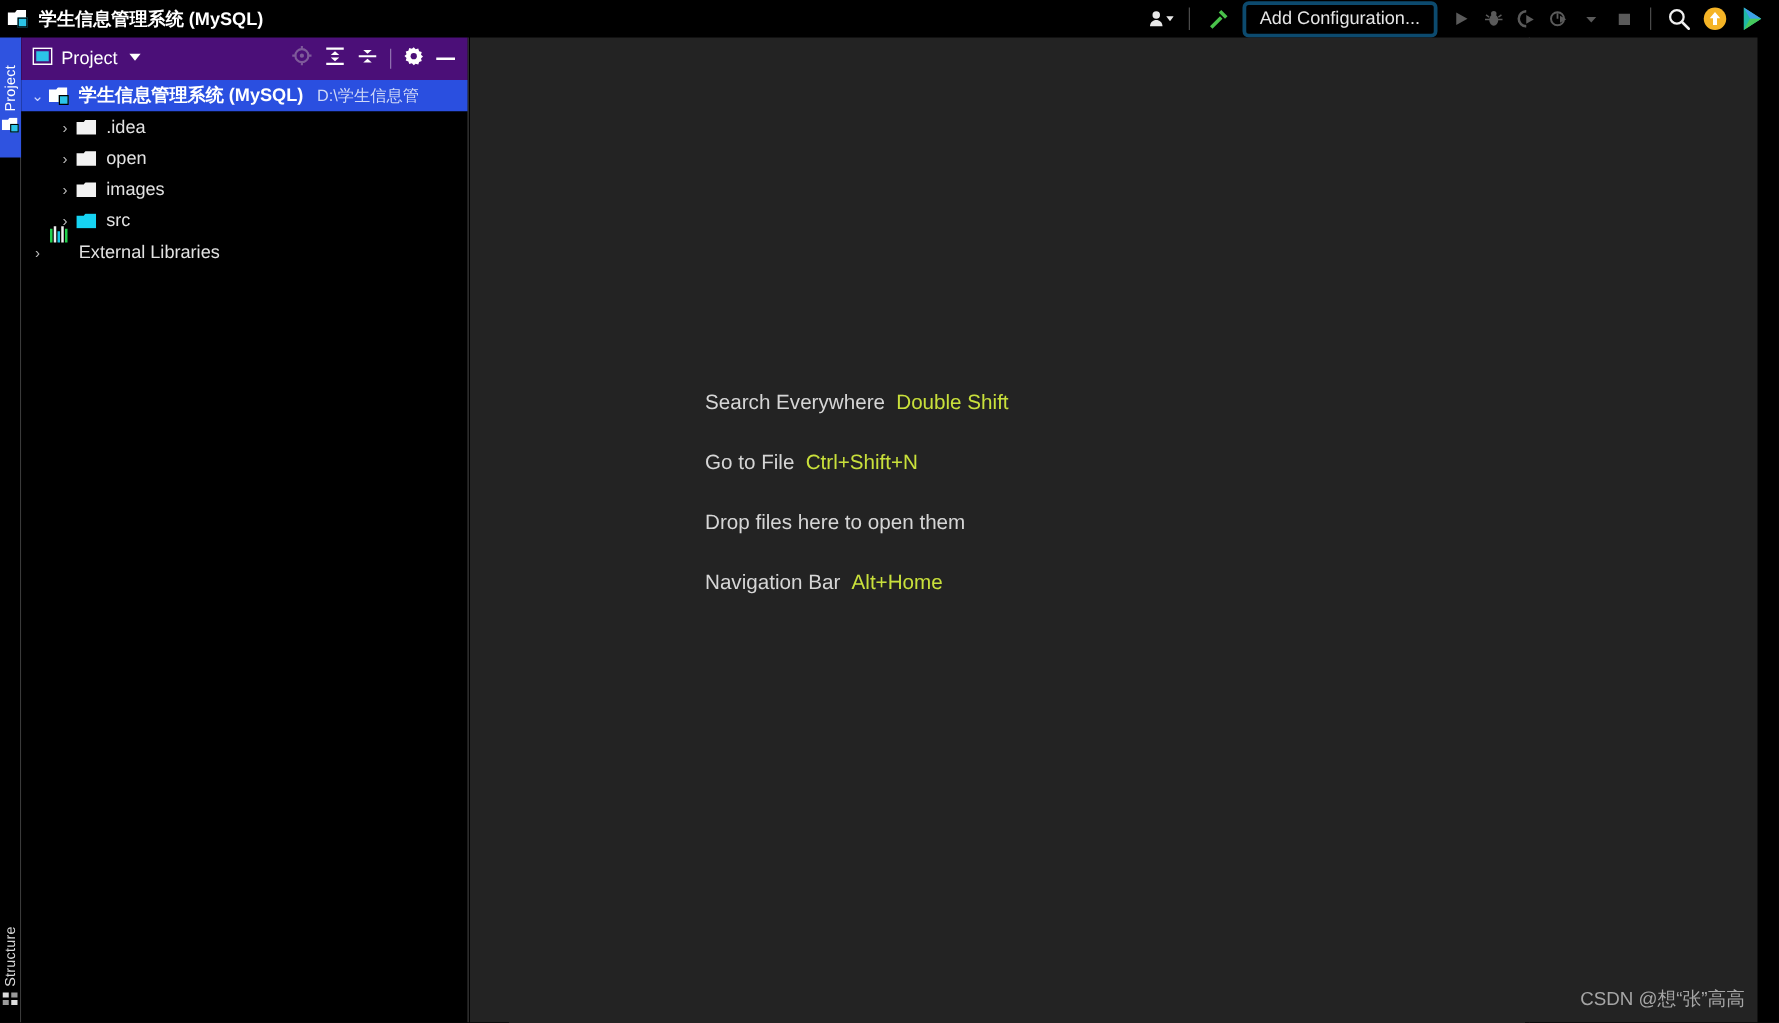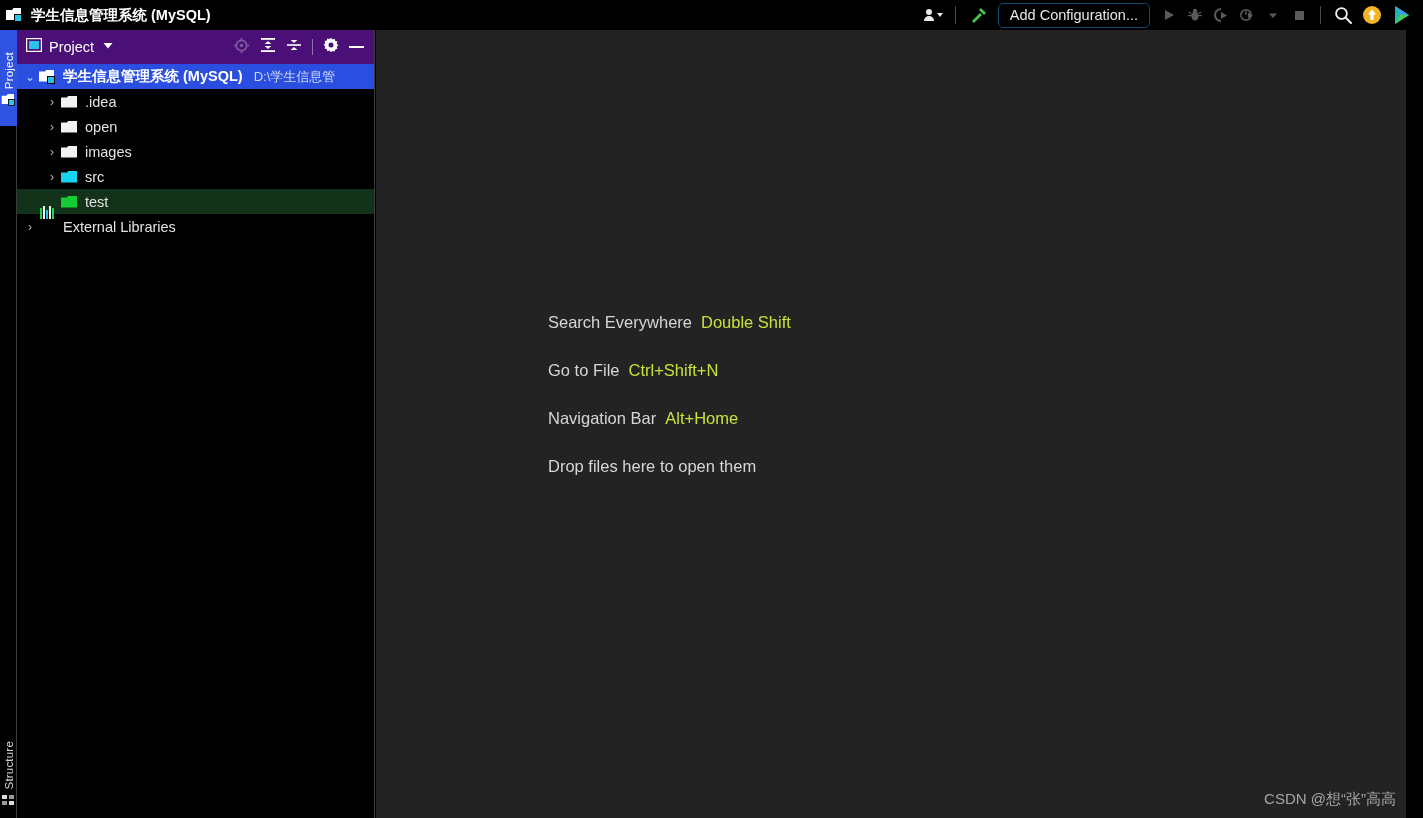--- a/index.html
+++ b/index.html
@@ -26,21 +26,21 @@
   .title-right {
     margin-left: auto; display: flex; align-items: center;
     gap: 0px; padding-right: 6px; height: 30px;
   }
   .tb-btn {
     display: flex; align-items: center; justify-content: center;
     height: 26px; min-width: 26px; padding: 0 4px;
   }
   .tb-sep { width: 1px; height: 18px; background: #4a4a4a; margin: 0 8px; }
   .addconf {
-    border: 1px solid #0c4a6e; border-radius: 5px;
+    border: 3px solid #0c4a6e; border-radius: 5px;
     color: #e6e6e6; font-size: 14.5px;
     padding: 3px 11px 4px 11px; background: #000;
     white-space: nowrap; margin: 0 6px;
   }
 
   
   .proj-ico { position: relative; width: 18px; height: 16px; }
   .proj-ico .f {
     position: absolute; left: 0; top: 1px; width: 15px; height: 12px;
     background: #ffffff;
@@ -149,21 +149,21 @@
   .scr-ico .clk {
     position: absolute; left: 6px; top: 5px; width: 9px; height: 9px;
     background: #16c8e0; border-radius: 50%; border: 1px solid #0b2b33;
   }
 
   
   .editor {
     position: absolute; left: 376px; top: 30px; width: 1030px; height: 788px;
     background: #232323;
   }
-  .hints { position: absolute; left: 172px; top: 281px; }
+  .hints { position: absolute; left: 188px; top: 281px; }
   .hint {
     display: flex; align-items: baseline; gap: 9px;
     margin-bottom: 26px; font-size: 16.5px; line-height: 22px;
   }
   .hint .act { color: #d6d6d6; }
   .hint .key { color: #c9e03b; }
   .watermark {
     position: absolute; right: 10px; bottom: 9px;
     color: #a6a6a6; font-size: 15px; white-space: nowrap;
   }
@@ -388,28 +388,20 @@
 
       <div class="row">
         <span class="indent" style="width:22px"></span>
         <span class="chev">›</span>
         <span class="ico">
             <span class="folder cyan"></span>
           </span>
         <span class="label">src</span>
       </div>
 
-      <div class="row testrow">
-        <span class="indent" style="width:22px"></span>
-        <span class="chev"></span>
-        <span class="ico">
-            <span class="folder green"></span>
-          </span>
-        <span class="label">test</span>
-      </div>
 
 
       <div class="row">
         <span class="chev">›</span>
         <span class="ico">
           <span class="lib-ico"><i></i><i></i><i></i><i></i><i></i></span>
         </span>
         <span class="label">External Libraries</span>
       </div>
 
@@ -421,24 +413,24 @@
     <div class="hints">
       <div class="hint">
         <span class="act">Search Everywhere</span>
         <span class="key">Double Shift</span>
       </div>
       <div class="hint">
         <span class="act">Go to File</span>
         <span class="key">Ctrl+Shift+N</span>
       </div>
       <div class="hint">
+        <span class="act">Drop files here to open them</span>
+        <span class="key"></span>
+      </div>
+      <div class="hint">
         <span class="act">Navigation Bar</span>
         <span class="key">Alt+Home</span>
       </div>
-      <div class="hint">
-        <span class="act">Drop files here to open them</span>
-        <span class="key"></span>
-      </div>
     </div>
     <div class="watermark">CSDN @想“张”高高</div>
   </div>
 
 </div>
 
 </body></html>

